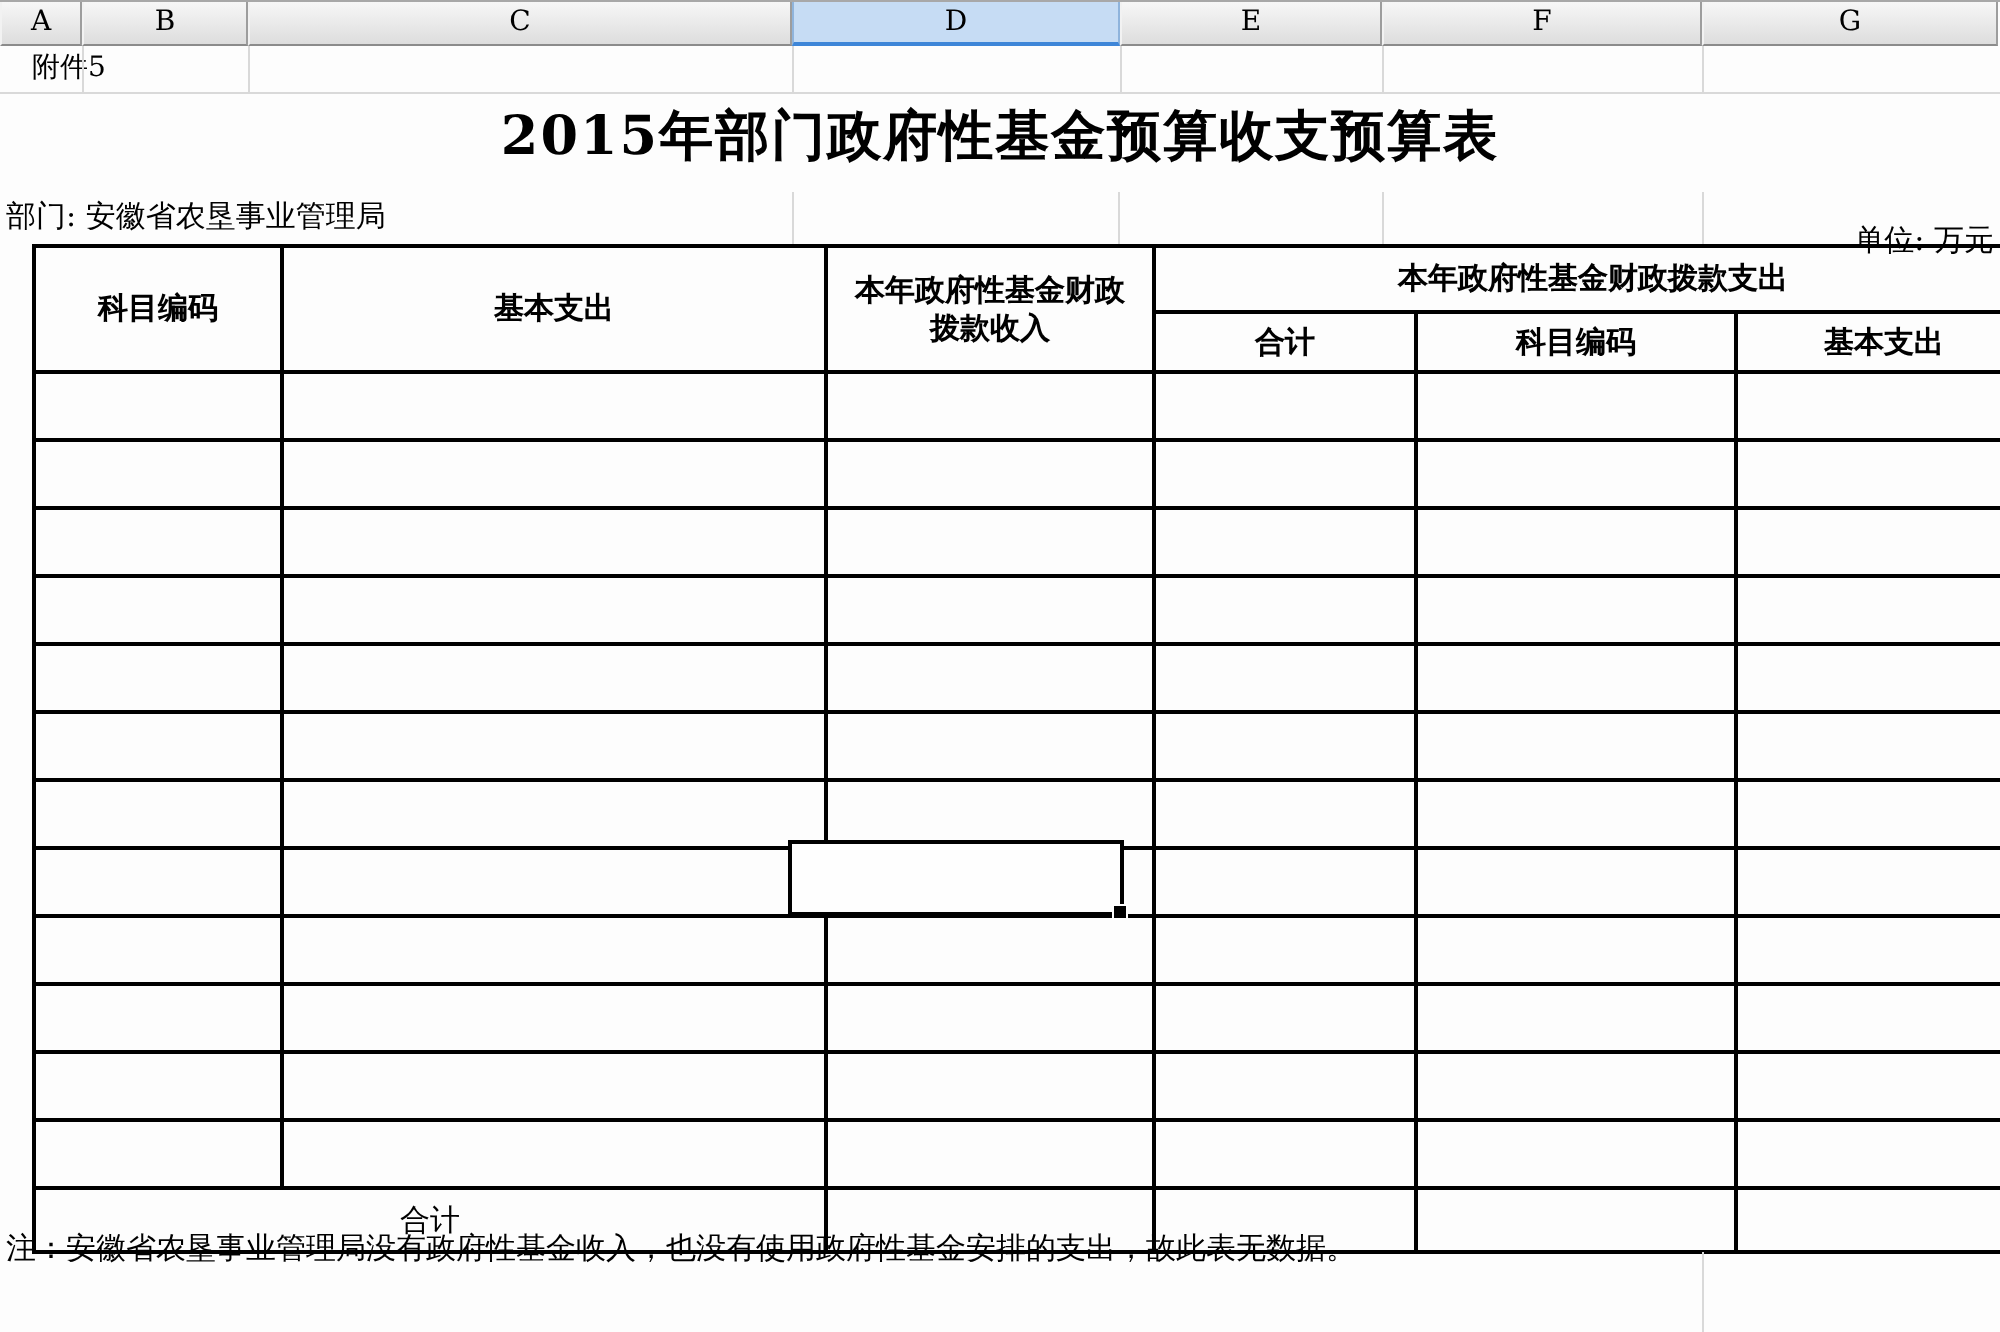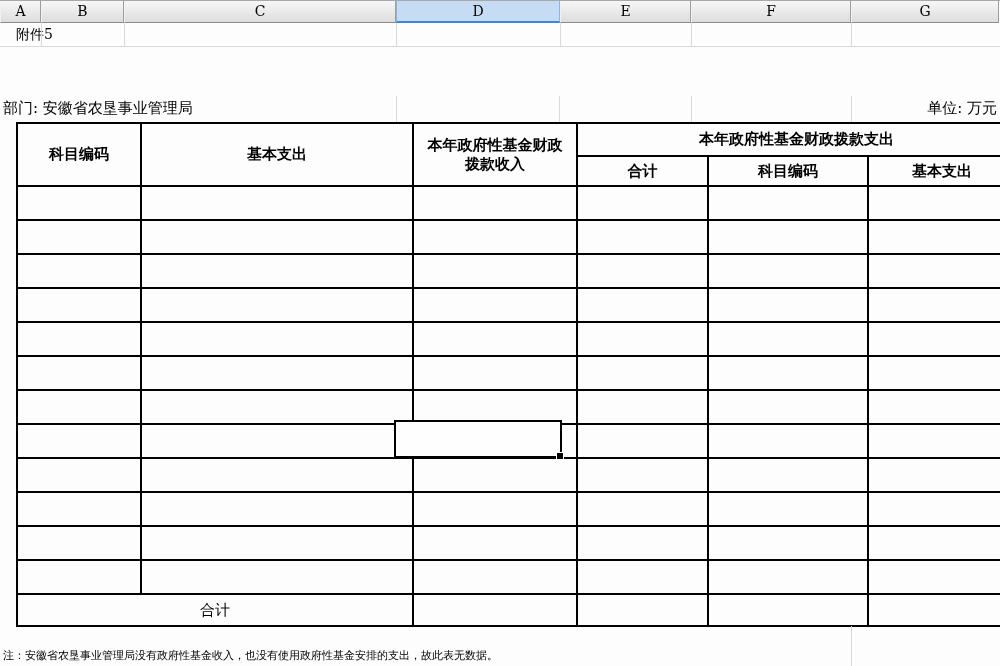--- a/index.html
+++ b/index.html
@@ -48,21 +48,21 @@
   }
   .title{
     position:absolute;left:0;top:50px;width:1000px;height:40px;
     text-align:center;font-size:27px;font-weight:bold;letter-spacing:1px;
   }
   .meta-row{
     position:absolute;left:0;top:95px;width:1000px;height:27px;
     font-size:15px;line-height:27px;
   }
   .meta-dept{position:absolute;left:3px;top:0;}
-  .meta-unit{position:absolute;right:3px;top:0;}
+  .meta-unit{position:absolute;right:3px;top:12px;}
   
   table.budget{
     position:absolute;left:0;top:122px;
     border-collapse:collapse;table-layout:fixed;width:999px;margin-left:16px;
   }
   table.budget td,table.budget th{
     border:2px solid #000;
     padding:0;
     font-size:15px;
     overflow:hidden;
@@ -79,22 +79,22 @@
     position:absolute;left:394px;top:420px;width:168px;height:38px;
     border:2px solid #000;box-sizing:border-box;
     background:#fefefe;
   }
   .fill-handle{
     position:absolute;right:-4px;bottom:-4px;width:6px;height:6px;
     background:#000;border:1px solid #fff;
   }
   
   .note{
-    position:absolute;left:3px;top:646px;width:990px;
-    font-size:11px;line-height:20px;
+    position:absolute;left:3px;top:614px;width:990px;
+    font-size:15px;line-height:20px;
   }
 </style>
 </head>
 <body>
 
 <div id="sheet">
 
   <div class="colstrip">
     <div class="colcell" style="width:41px">A</div>
     <div class="colcell" style="width:83px">B</div>
@@ -110,20 +110,21 @@
   </div>
 
   <div class="vgrid" style="left:41px;top:23px;height:23px"></div>
   <div class="vgrid" style="left:124px;top:23px;height:23px"></div>
   <div class="vgrid" style="left:396px;top:23px;height:23px"></div>
   <div class="vgrid" style="left:560px;top:23px;height:23px"></div>
   <div class="vgrid" style="left:691px;top:23px;height:23px"></div>
   <div class="vgrid" style="left:851px;top:23px;height:23px"></div>
   <div class="hgrid" style="left:0;top:46px;width:1000px"></div>
 
+  <div class="title">2015年部门政府性基金预算收支预算表</div>
 
   <div class="meta-row">
     <span class="meta-dept">部门: 安徽省农垦事业管理局</span>
     <span class="meta-unit">单位: 万元</span>
   </div>
   <div class="vgrid" style="left:396px;top:96px;height:26px"></div>
   <div class="vgrid" style="left:559px;top:96px;height:26px"></div>
   <div class="vgrid" style="left:691px;top:96px;height:26px"></div>
   <div class="vgrid" style="left:851px;top:96px;height:26px"></div>
 

